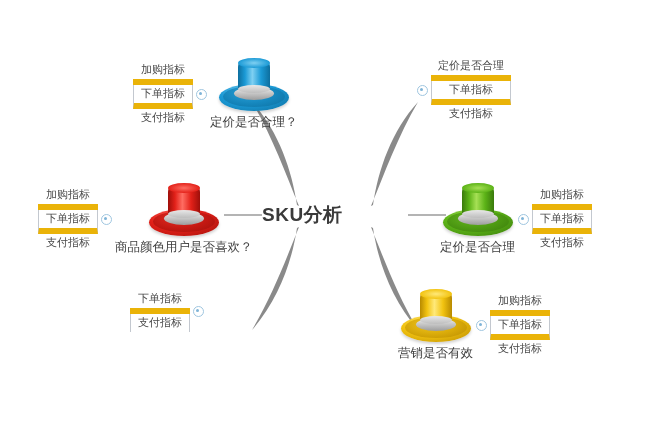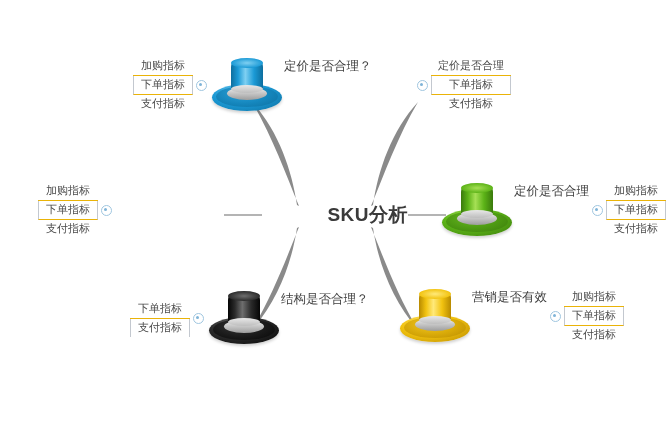--- a/index.html
+++ b/index.html
@@ -26,21 +26,21 @@
 
   
   .center-node {
     position: absolute;
     left: 262px;
     top: 198px;
     width: 146px;
     height: 34px;
     display: flex;
     align-items: center;
-    justify-content: flex-end;
+    justify-content: flex-start;
   }
   .center-label {
     font-size: 19px;
     font-weight: bold;
     color: #3a3a3a;
     letter-spacing: 0.5px;
     white-space: nowrap;
   }
 
   
@@ -51,20 +51,22 @@
     position: relative;
     display: flex;
     align-items: center;
   }
   .branch.side-left .branch-inner { flex-direction: row; }
   .branch.side-right .branch-inner { flex-direction: row; }
 
   
   .node-stack {
     display: flex;
+    flex-direction: column;
+    align-items: center;
   }
   .node-title {
     font-size: 12.5px;
     color: #3f3f3f;
     white-space: nowrap;
     margin-top: 1px;
   }
 
   
   .hat {
@@ -150,21 +152,21 @@
     align-items: stretch;
     position: relative;
   }
   .sub-item {
     font-size: 11px;
     color: #4a4a4a;
     white-space: nowrap;
     padding: 2px 7px 3px 7px;
     line-height: 13px;
     text-align: center;
-    border-bottom: 1px solid #eab308;
+    border-bottom: 6px solid #eab308;
   }
   .sub-item:last-child {
     border-bottom: none;
   }
   .subs.has-frame .sub-item.framed {
     border-left: 1px solid #c3c8cf;
     border-right: 1px solid #c3c8cf;
   }
 
   
@@ -254,20 +256,31 @@
   </div>
 
   <div class="branch side-left" id="branch-2">
     <div class="branch-inner">
       <div class="subs rail-right has-frame">
         <div class="sub-item">加购指标</div>
         <div class="sub-item framed">下单指标</div>
         <div class="sub-item">支付指标</div>
       </div>
       <div class="sub-knob"></div>
+      <div class="node-stack">
+        <div class="hat" style="--mid:#e32119; --hl:#ff6d62; --dk:#9e0f0a;">
+          <div class="brim"></div>
+          <div class="brim-top"></div>
+          <div class="crown"></div>
+          <div class="crown-top"></div>
+          <div class="band"></div>
+          <div class="band-cap"></div>
+        </div>
+        <div class="node-title">商品颜色用户是否喜欢？</div>
+      </div>
     </div>
   </div>
 
   <div class="branch side-right" id="branch-3">
     <div class="branch-inner">
       <div class="node-stack">
         <div class="hat" style="--mid:#5cb317; --hl:#a6e055; --dk:#3a7a0c;">
           <div class="brim"></div>
           <div class="brim-top"></div>
           <div class="crown"></div>
@@ -286,31 +299,20 @@
     </div>
   </div>
 
   <div class="branch side-left" id="branch-4">
     <div class="branch-inner">
       <div class="subs rail-right has-frame">
         <div class="sub-item">下单指标</div>
         <div class="sub-item framed">支付指标</div>
       </div>
       <div class="sub-knob"></div>
-      <div class="node-stack">
-        <div class="hat" style="--mid:#2b2b2b; --hl:#6e6e6e; --dk:#050505;">
-          <div class="brim"></div>
-          <div class="brim-top"></div>
-          <div class="crown"></div>
-          <div class="crown-top"></div>
-          <div class="band"></div>
-          <div class="band-cap"></div>
-        </div>
-        <div class="node-title">结构是否合理？</div>
-      </div>
     </div>
   </div>
 
   <div class="branch side-right" id="branch-5">
     <div class="branch-inner">
       <div class="node-stack">
         <div class="hat" style="--mid:#f2c310; --hl:#ffe97a; --dk:#b88a00;">
           <div class="brim"></div>
           <div class="brim-top"></div>
           <div class="crown"></div>

